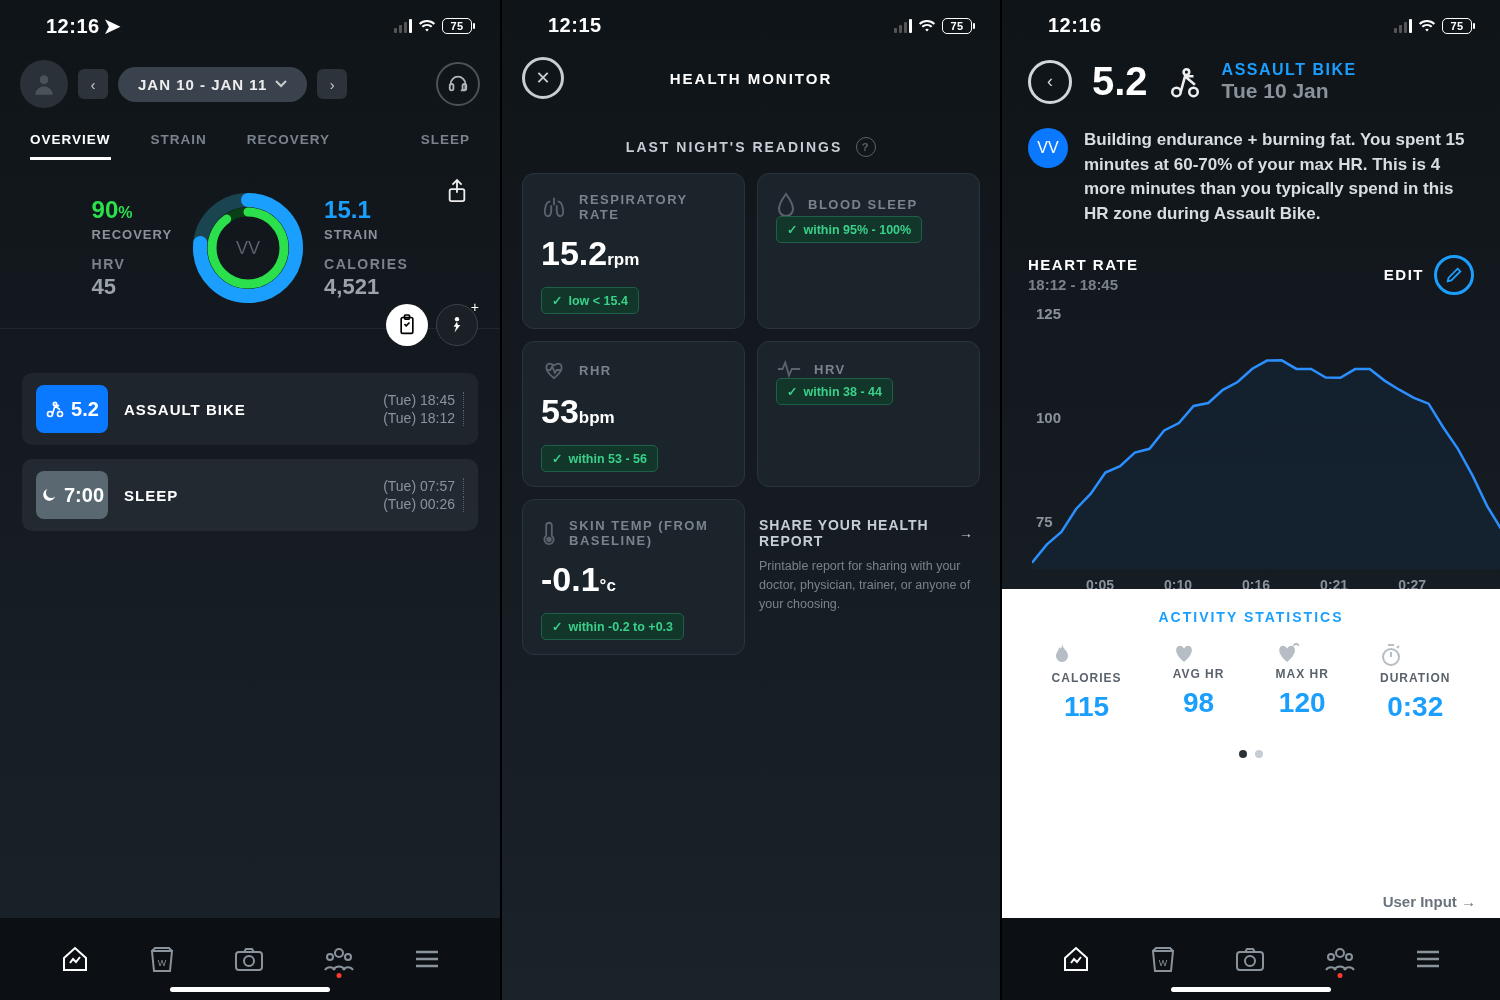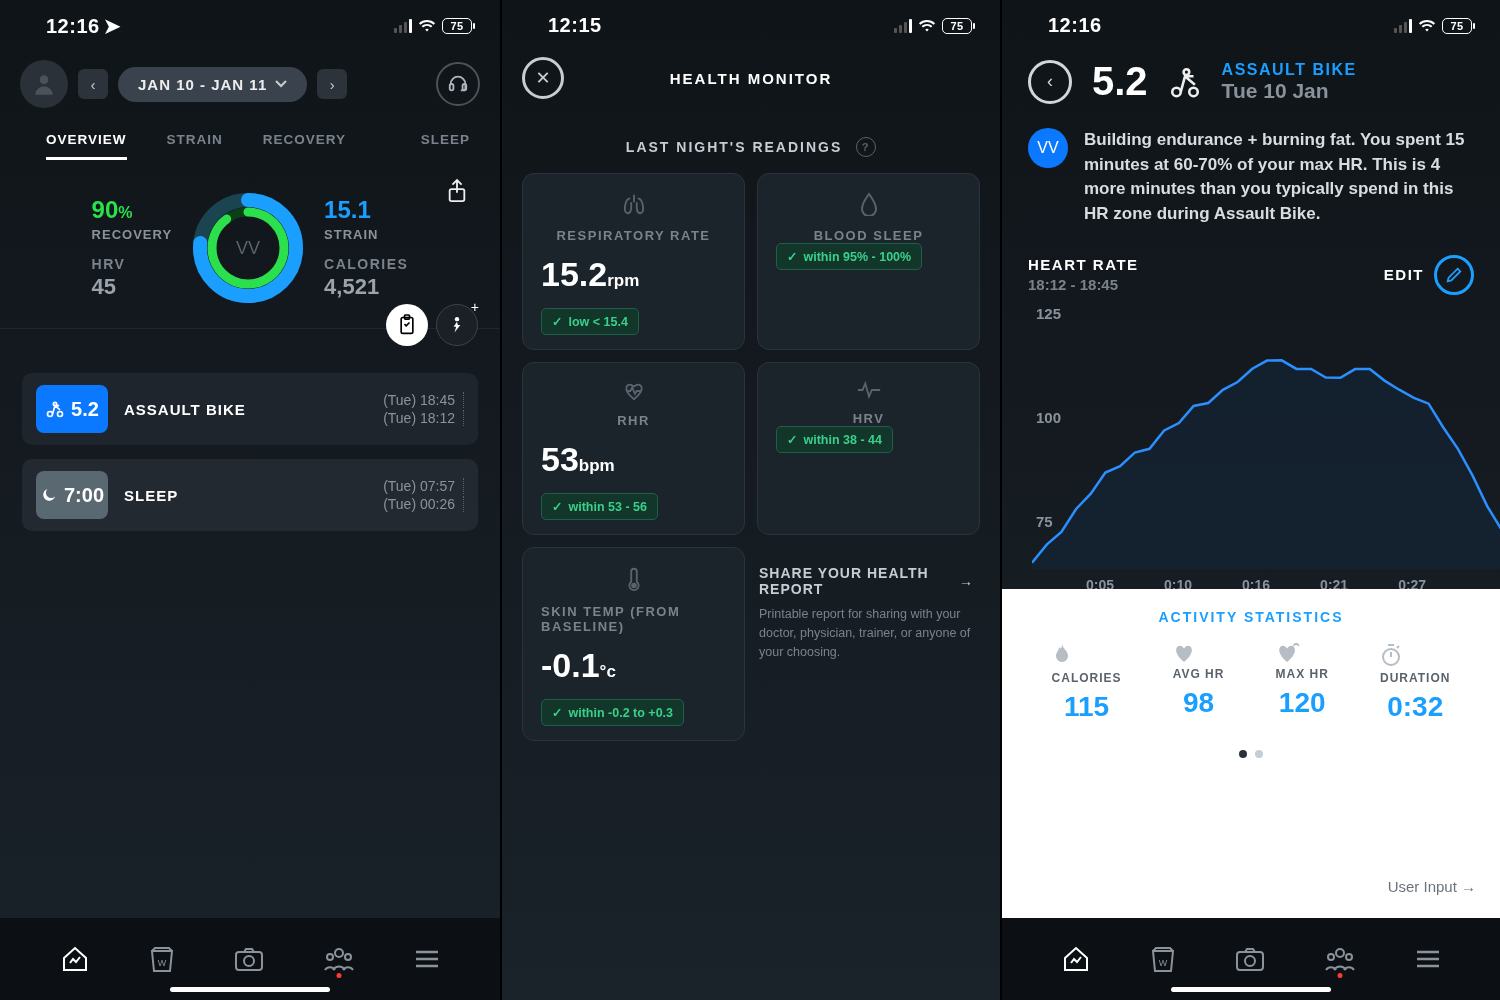--- a/index.html
+++ b/index.html
@@ -17,21 +17,21 @@
   .batt { display:flex; align-items:center; gap:2px;}
   .batt-body { width:30px; height:16px; border:1.5px solid #fff; border-radius:5px; display:flex; align-items:center; justify-content:center; font-size:11px; font-weight:700; position:relative;}
   .batt-body::after{content:"";position:absolute;right:-4px;top:4px;width:2px;height:6px;background:#fff;border-radius:1px;}
   .loc-arrow { margin-left:4px; }
   
   .hdr1 { display:flex; align-items:center; gap:10px; padding: 18px 20px 10px 20px;}
   .avatar { width:48px; height:48px; border-radius:50%; background:#2a3138; display:flex; align-items:center; justify-content:center; color:#4a525a;}
   .nav-arrow { width:30px; height:30px; border-radius:6px; background:#2c333b; display:flex; align-items:center; justify-content:center; font-size:15px; color:#ccc;}
   .date-pill { background:#3a434d; border-radius:24px; padding:9px 20px; font-weight:800; font-size:15px; letter-spacing:1px; display:flex; align-items:center; gap:8px; color:#eee;}
   .help-circle { width:44px; height:44px; border-radius:50%; border:2px solid #4a525a; display:flex; align-items:center; justify-content:center; margin-left:auto;}
-  .tabs { display:flex; gap:40px; padding: 14px 30px 0 46px; font-size:13.5px; font-weight:700; letter-spacing:1px; color:#7a838c;}
+  .tabs { display:flex; gap:40px; padding: 14px 30px 0 30px; font-size:13.5px; font-weight:700; letter-spacing:1px; color:#7a838c;}
   .tab.active { color:#fff; border-bottom:3px solid #fff; padding-bottom:10px;}
   .tab { padding-bottom:10px; }
   .ring-block { display:flex; align-items:center; justify-content:center; gap:18px; padding: 30px 20px 22px 20px; position:relative;}
   .ring-left { text-align:left; }
   .recov-pct { color:#2be04c; font-weight:800; font-size:24px;}
   .recov-pct .pct { font-size:16px;}
   .lbl-dim { color:#8a939c; font-size:13px; font-weight:700; letter-spacing:1px; margin-top:3px;}
   .hrv-row { margin-top:14px; color:#7a838c; font-size:14px; font-weight:700; letter-spacing:1.5px;}
   .hrv-val { color:#9aa3ac; font-size:22px; font-weight:700; margin-top:2px;}
   .ring { width:116px; height:116px; position:relative;}
@@ -67,21 +67,21 @@
   .bpm-block { display:flex; flex-direction:column; align-items:center; padding: 34px 0 18px 0; position:relative;}
   .bpm-circle { width:150px; height:150px; border-radius:50%; background:radial-gradient(circle,#0d1216 55%, #101a22 100%); display:flex; flex-direction:column; align-items:center; justify-content:center; z-index:2; position:relative;}
   .bpm-heart { color:#5a636c; margin-bottom:-2px;}
   .bpm-val { font-size:48px; font-weight:800;}
   .bpm-unit { font-size:12px; letter-spacing:3px; color:#7a838c; font-weight:700;}
   .wave { position:absolute; left:0; right:0; top:96px; height:30px; z-index:1;}
   .last-night { text-align:center; font-weight:800; letter-spacing:2px; font-size:14px; color:#c5cdd5; padding:22px 0 16px 0;}
   .ln-help { display:inline-flex; width:20px; height:20px; border-radius:50%; border:1.5px solid #5a636c; color:#5a636c; align-items:center; justify-content:center; font-size:11px; margin-left:8px; vertical-align:1px;}
   .metric-grid { display:grid; grid-template-columns:1fr 1fr; gap:12px; padding: 0 20px;}
   .metric-card { background:#1b232b; border:1px solid #2b343d; border-radius:12px; padding:18px 18px 14px 18px;}
-  .metric-head { display:flex; align-items:center; gap:12px; color:#7a838c;flex-direction:column;}
+  .metric-head { display:flex; align-items:center; gap:12px; color:#7a838c;}
   .metric-ic { color:#5a636c;}
   .metric-label { font-weight:800; letter-spacing:1.5px; font-size:13px;}
   .metric-val { font-size:34px; font-weight:800; margin:12px 0 14px 0;}
   .metric-val .unit { font-size:17px; font-weight:700;}
   .metric-badge { display:inline-flex; align-items:center; gap:6px; background:#12362a; border:1px solid #1f5f49; color:#39d08a; font-size:12.5px; font-weight:700; padding:5px 10px; border-radius:5px;}
   .share-card { padding:18px 6px 0 2px; color:#c5cdd5;}
   .share-title { font-weight:800; letter-spacing:1px; font-size:14px; display:flex; align-items:center; gap:12px; justify-content:space-between;}
   .share-desc { font-size:12.5px; color:#7a838c; margin-top:8px; line-height:1.5;}
   
   .hdr3 { display:flex; align-items:center; gap:20px; padding: 18px 26px 8px 26px;}
@@ -104,21 +104,21 @@
   .stats-panel { background:#fff; color:#2a3138; flex:1; padding: 20px 24px 0 24px; position:relative;}
   .stats-title { text-align:center; color:#1b9fff; font-weight:800; letter-spacing:2px; font-size:14px; margin-bottom:18px;}
   .stats-grid { display:flex; justify-content:space-around;}
   .stat-col { text-align:center;}
   .stat-ic { color:#b6bdc4; margin-bottom:4px;}
   .stat-lbl { color:#5a636c; font-weight:800; letter-spacing:1px; font-size:12px; margin-bottom:6px;}
   .stat-val { color:#1b9fff; font-weight:800; font-size:28px;}
   .pager { text-align:center; margin-top:22px; color:#2a3138; font-size:14px;}
   .pager-dot { display:inline-block; width:8px; height:8px; border-radius:50%; background:#2a3138; margin:0 4px;}
   .pager-dot.off { background:#c5cdd5;}
-  .user-input { position:absolute; right:24px; bottom:23px; color:#6a737c; font-size:15px; font-weight:400;margin-top:24px;}
+  .user-input { position:absolute; right:24px; bottom:8px; color:#6a737c; font-size:15px; font-weight:700;margin-top:24px;}
   svg { display:block; }
 </style>
 </head>
 <body>
 
 <div class="phone">
   <div class="status-bar">
     <div><span>12:16</span><span class="loc-arrow">➤</span></div>
     <div class="status-right">
       <div class="sig">

